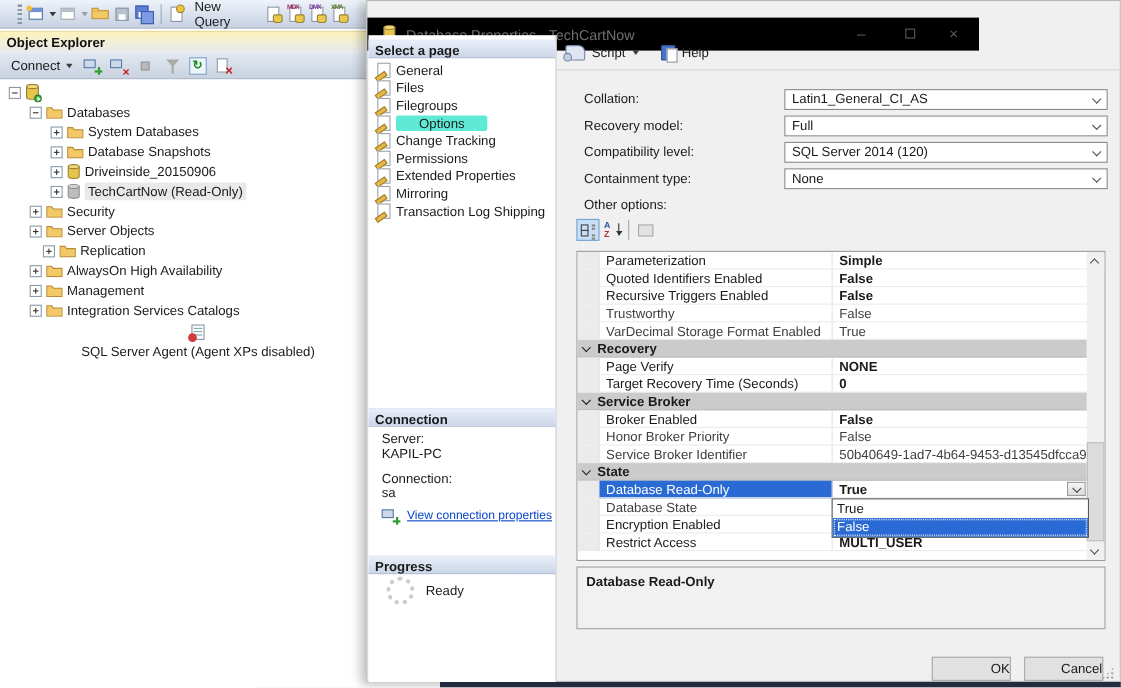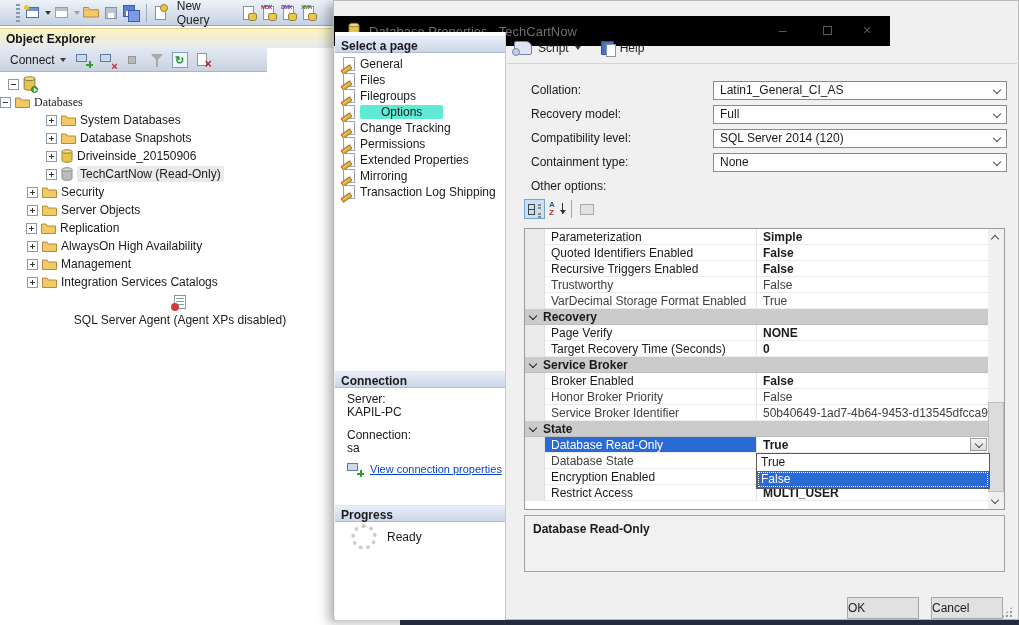--- a/index.html
+++ b/index.html
@@ -29,21 +29,21 @@
   .page-ic::after { content:""; position:absolute; right:-4px; bottom:-2px; width:7px; height:6px;
      background:#e9c84e; border:1px solid #9a823b; border-radius:2px 2px 3px 3px; }
   .page-ic.star::after { width:6px; height:6px; right:-3px; top:-3px; bottom:auto; border-radius:50%; background:#f2c23a; }
   .qletters { position:absolute; left:0; top:-1px; font-size:6px; font-weight:bold; letter-spacing:-1px; }
   .fold-svg, .db-svg { display:block; flex:none; }
 
   
   .oe-header { left:0; top:28px; width:333px; height:20px;
     background:linear-gradient(#fdf3bb,#e6eaf1); border-top:1px solid #e3d89a;
     font-weight:bold; padding:3px 0 0 6px; color:#111; }
-  .oe-toolbar { left:0; top:48px; width:267px; height:24px;
+  .oe-toolbar { left:0; top:48px; width:333px; height:24px;
     background:linear-gradient(#e3e9f2,#c9d2e0); border-bottom:1px solid #aab4c5;
     display:flex; align-items:center; gap:6px; padding:0 6px; }
   .connect-btn { display:flex; align-items:center; gap:5px; padding:2px 4px; }
   .oei { width:18px; height:16px; position:relative; flex:none; }
   .monitor { position:absolute; left:0; top:2px; width:11px; height:8px; background:#cdd9ea; border:1px solid #5b7aa6; }
   .plus-badge { position:absolute; right:1px; bottom:0; width:7px; height:7px; }
   .plus-badge::before { content:""; position:absolute; left:0; top:3px; width:7px; height:2px; background:#2e9e2e; }
   .plus-badge::after { content:""; position:absolute; left:3px; top:0; width:2px; height:7px; background:#2e9e2e; }
   .x-badge::after { content:"\00D7"; position:absolute; right:0; bottom:-4px; color:#c22222; font-weight:bold; font-size:11px; }
   .stop-sq { position:absolute; left:4px; top:4px; width:8px; height:8px; background:#b9b9b9; border:1px solid #979797; }
@@ -140,21 +140,21 @@
   .sb-arr.up .chv { top:7px; transform:rotate(-135deg); }
   .sb-arr.down { bottom:0; } .sb-arr.down .chv { top:4px; }
   .sb-thumb { position:absolute; left:0; top:173px; width:16px; height:90px; background:#dcdcdc; border:1px solid #bdbdbd; }
 
   .dropdown { left:422px; top:452px; width:234px; height:36px; background:#fff; border:1px solid #5a5a5a; z-index:30; }
   .dditem { height:17px; padding:1px 0 0 4px; }
   .dditem.hl { background:#2a6ad4; color:#fff; outline:1px dotted #fff; outline-offset:-2px; }
 
   .descbox { left:190px; top:514px; width:481px; height:57px; background:#f1f1f1; border:1px solid #a3a3a3; padding:6px 8px; }
   .btn { top:596px; width:72px; height:22px; background:#e1e1e1; border:1px solid #a8a8a8;
-     text-align:left; line-height:20px; }
+     text-align:right; line-height:20px; }
   .grip-dots { left:667px; top:605px; width:12px; height:12px;
      background-image:radial-gradient(#9a9a9a 35%, transparent 40%); background-size:4px 4px;
      clip-path:polygon(100% 0, 100% 100%, 0 100%); }
   .status-strip { left:400px; top:620px; width:619px; height:5px; background:#252b3e; }
 </style>
 </head>
 <body>
 
 <div class="abs main-toolbar">
   <span class="grip"></span>
@@ -233,21 +233,21 @@
   <div class="trow" style="padding-left:8px;">
     <span class="exp"></span>
     <span class="ico16" style="width:13px;">
       <svg class="db-svg" width="13" height="15" viewBox="0 0 12 14">
           <path d="M1 2.5 v9 a5 1.8 0 0 0 10 0 v-9" fill="#e7c54b" stroke="#9a823b"></path>
           <ellipse cx="6" cy="2.5" rx="5" ry="1.8" fill="#f2da7a" stroke="#9a823b"></ellipse>
         </svg>
       <span class="srv-badge"></span>
     </span>
   </div>
-  <div class="trow" style="font-family:Liberation Serif, serif;">
+  <div class="trow" style="padding-left:27px;">
     <span class="exp"></span>
     <svg class="fold-svg" width="15" height="12" viewBox="0 0 15 12">
         <path d="M0.5 2 h4.5 l1.5 2 h8 v7.5 h-14 z" fill="#f3c967" stroke="#b68a38"></path>
       </svg>
     <span>Databases</span>
   </div>
   <div class="trow" style="padding-left:46px;">
     <span class="exp plus"></span>
     <svg class="fold-svg" width="15" height="12" viewBox="0 0 15 12">
         <path d="M0.5 2 h4.5 l1.5 2 h8 v7.5 h-14 z" fill="#f3c967" stroke="#b68a38"></path>
@@ -284,21 +284,21 @@
       </svg>
     <span>Security</span>
   </div>
   <div class="trow" style="padding-left:27px;">
     <span class="exp plus"></span>
     <svg class="fold-svg" width="15" height="12" viewBox="0 0 15 12">
         <path d="M0.5 2 h4.5 l1.5 2 h8 v7.5 h-14 z" fill="#f3c967" stroke="#b68a38"></path>
       </svg>
     <span>Server Objects</span>
   </div>
-  <div class="trow" style="padding-left:26px;text-align:right;">
+  <div class="trow" style="padding-left:39px;text-align:right;">
     <span class="exp plus"></span>
     <svg class="fold-svg" width="15" height="12" viewBox="0 0 15 12">
         <path d="M0.5 2 h4.5 l1.5 2 h8 v7.5 h-14 z" fill="#f3c967" stroke="#b68a38"></path>
       </svg>
     <span>Replication</span>
   </div>
   <div class="trow" style="padding-left:27px;">
     <span class="exp plus"></span>
     <svg class="fold-svg" width="15" height="12" viewBox="0 0 15 12">
         <path d="M0.5 2 h4.5 l1.5 2 h8 v7.5 h-14 z" fill="#f3c967" stroke="#b68a38"></path>

